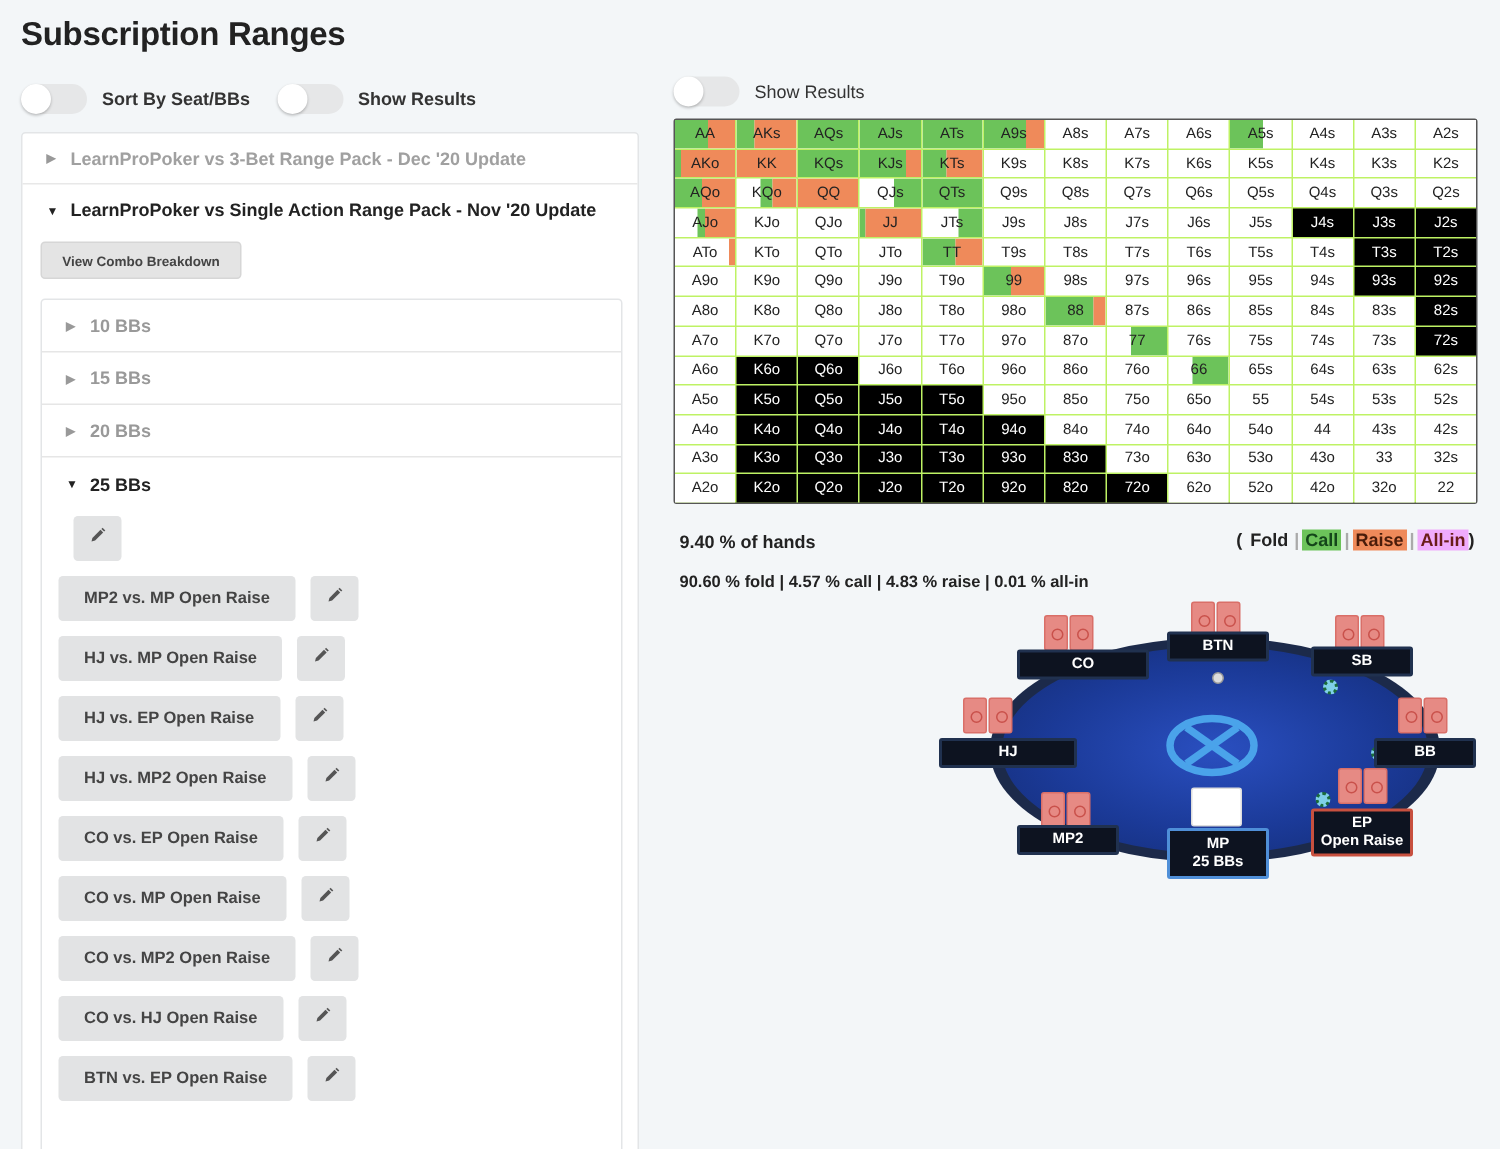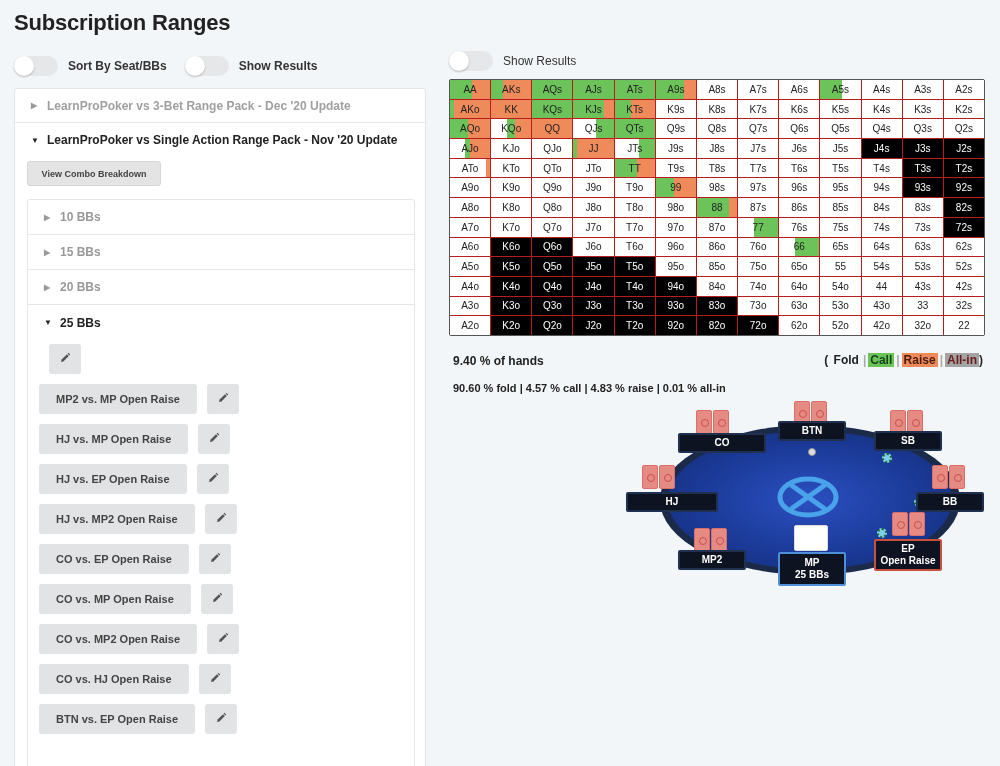--- a/index.html
+++ b/index.html
@@ -71,38 +71,38 @@
     display: flex; align-items: center; justify-content: center; cursor: pointer;
   }
 
   
   .results-toggle { position: absolute; left: 449px; top: 51px; display: flex; align-items: center; }
   .results-toggle .toggle-label { font-weight: 500; }
   .grid {
     position: absolute; left: 449px; top: 79px; width: 536px; height: 257px;
     border: 1px solid #555; border-radius: 2px; display: grid;
     grid-template-columns: repeat(13, 1fr); grid-template-rows: repeat(13, 1fr);
-    background: #b91c1c; gap: 1px;
+    background: #bef264; gap: 1px;
   }
   .cell {
     position: relative; display: flex; align-items: center; justify-content: center;
     font-size: 10px; color: #222; background: #fff; cursor: pointer; overflow: hidden;
   }
   .cell.black { background: #000; color: #fff; }
   .cell .lbl { position: relative; z-index: 2; }
   .cell .fill { position: absolute; top: 0; bottom: 0; z-index: 1; }
 
   .pct-hands { position: absolute; left: 453px; top: 354px; font-size: 12px; font-weight: 600; color: #222; }
   .breakdown { position: absolute; left: 453px; top: 382px; font-size: 11px; font-weight: 600; color: #222; }
   .legend { position: absolute; right: 17px; top: 353px; font-size: 12px; font-weight: 600; color: #222; display: flex; align-items: center; }
   .legend .sep { color: #aaa; margin: 0 2px; }
   .legend .tag { padding: 0 2px; }
   .tag-call { background: #6cc35a; color: #14461a; }
   .tag-raise { background: #ef8a5a; color: #4a1c0a; }
-  .tag-allin { background: #a3a3a3; color: #6a1c18; text-align: right; }
+  .tag-allin { background: #f0abfc; color: #6a1c18; text-align: right; }
 
   
   .table-wrap { position: absolute; left: 620px; top: 395px; width: 370px; height: 200px; }
   .felt-outer {
     position: absolute; left: 40px; top: 30px; width: 300px; height: 150px;
     border-radius: 150px / 75px; background: #1c2a4a;
   }
   .felt {
     position: absolute; left: 48px; top: 36px; width: 284px; height: 138px;
     border-radius: 142px / 69px;

